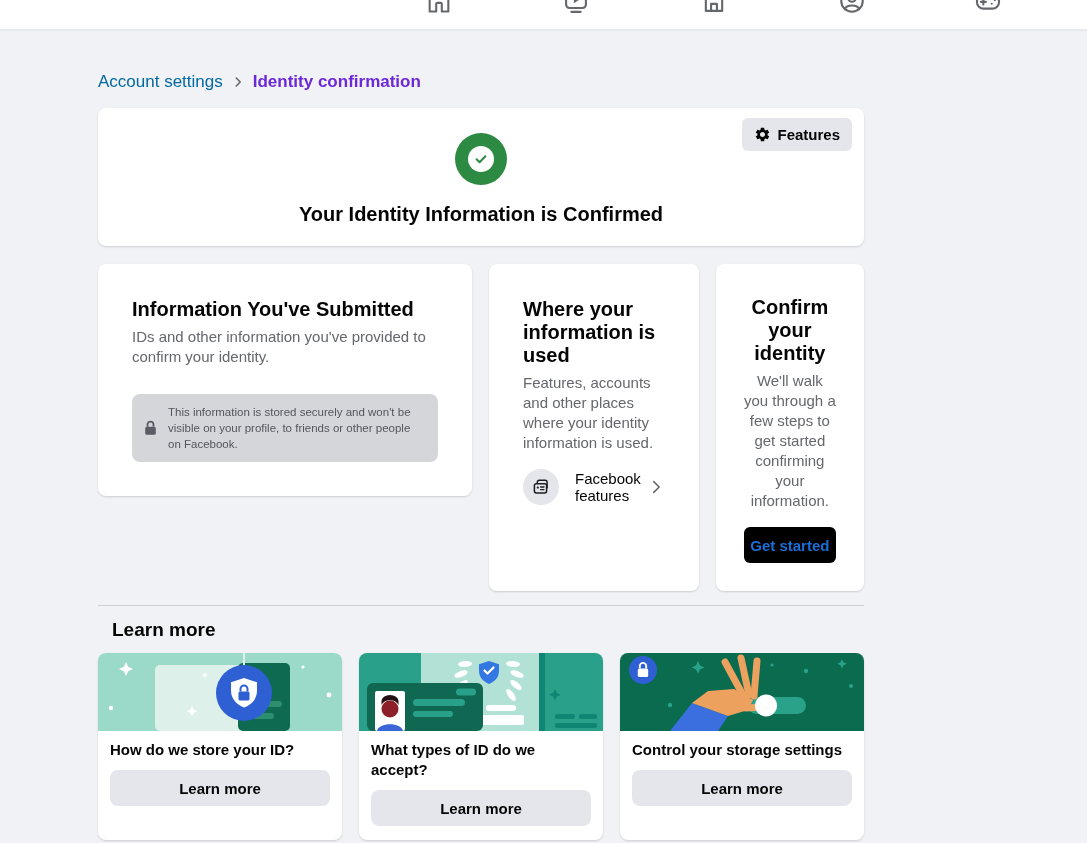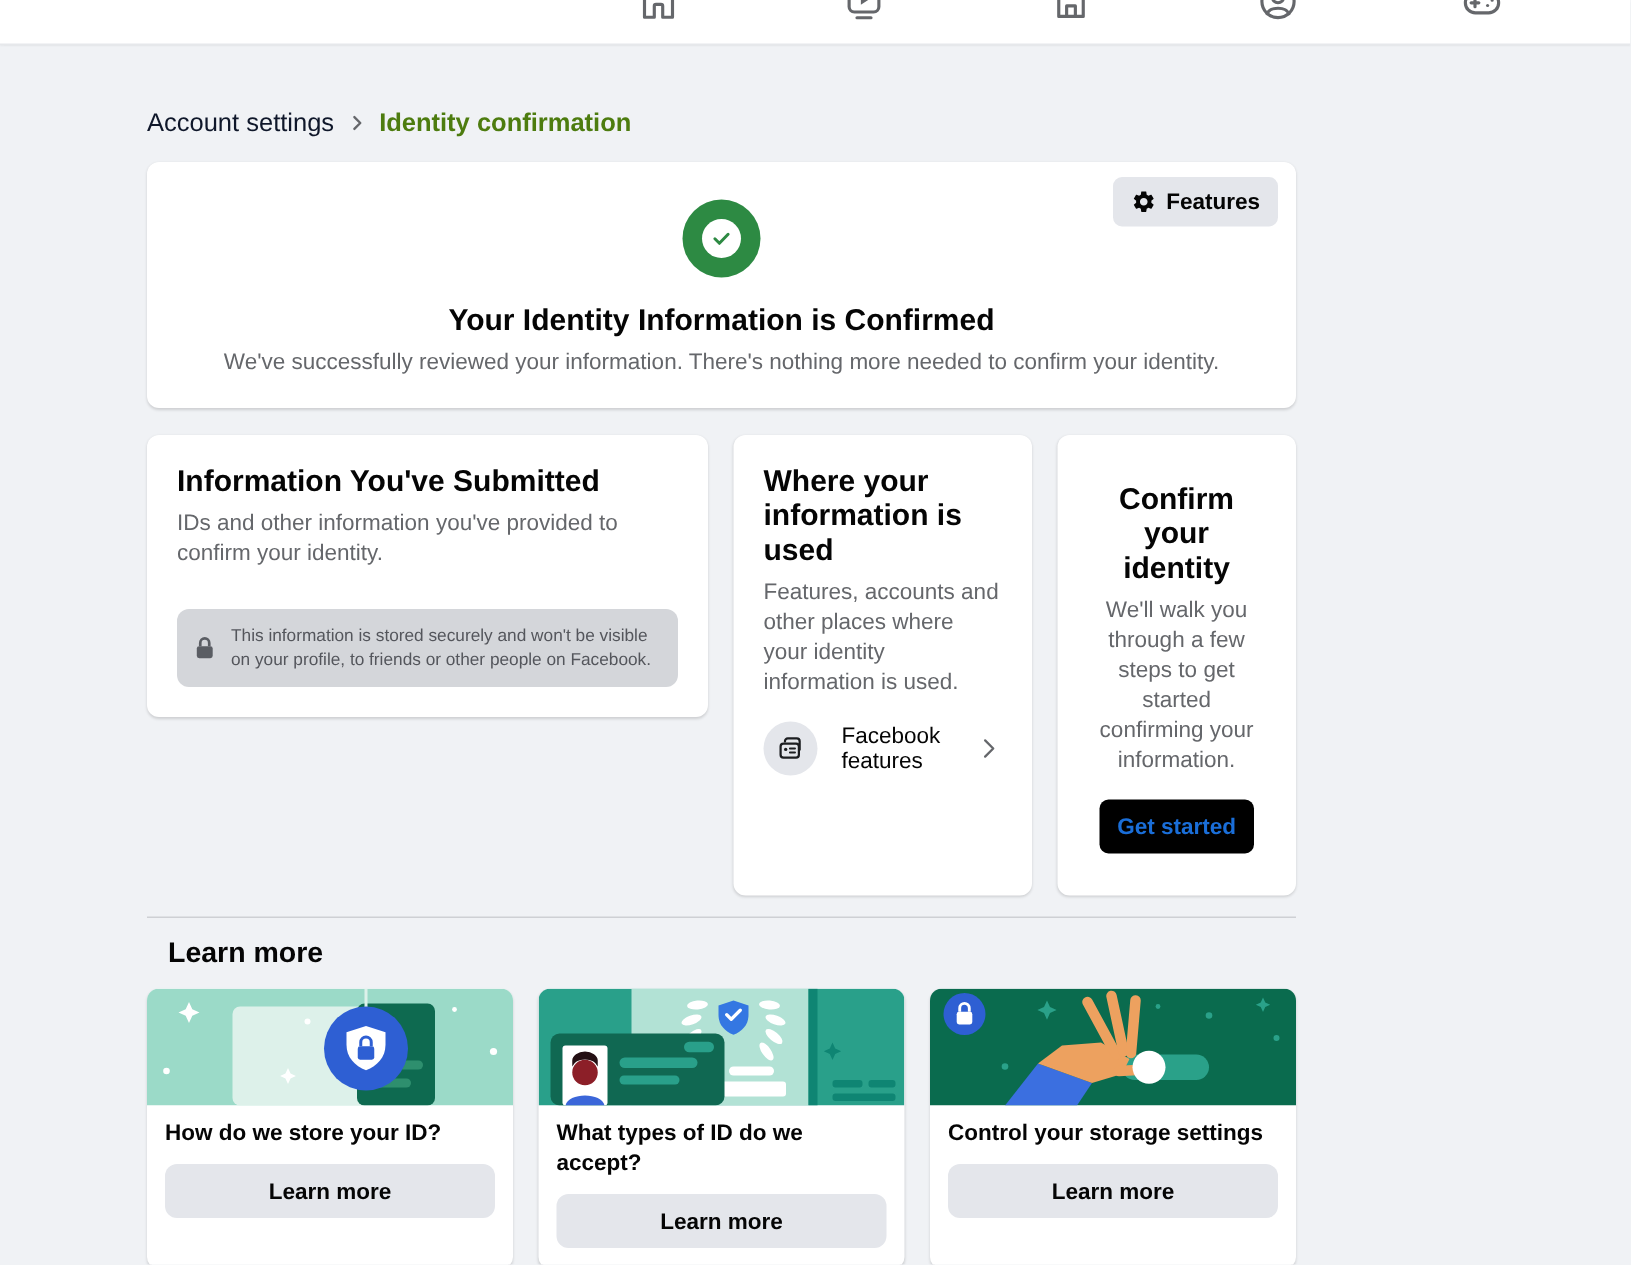--- a/index.html
+++ b/index.html
@@ -15,23 +15,23 @@
     position:relative; height:30px; background:#fff;
     border-bottom:1px solid #e6e8eb; overflow:hidden;
     box-shadow:0 1px 1px rgba(0,0,0,.04);
   }
   .topbar .navicon { position:absolute; top:-13px; width:28px; height:28px; color:#65676b; }
   .topbar .navicon svg { width:28px; height:28px; display:block; }
 
   
   .content { width:766px; margin-left:98px; }
   .breadcrumb { display:flex; align-items:center; gap:8px; margin-top:42px; font-size:17px; }
-  .breadcrumb .parent { color:#0f172a; cursor:pointer; }
+  .breadcrumb .parent { color:#0369a1; cursor:pointer; }
   .breadcrumb .sep svg { display:block; width:14px; height:14px; }
-  .breadcrumb .current { font-weight:700; color:#4d7c0f; }
+  .breadcrumb .current { font-weight:700; color:#6d28d9; }
 
   .card {
     background:#fff; border-radius:8px;
     box-shadow:0 1px 2px rgba(0,0,0,.15);
   }
 
   
   .status-card { position:relative; margin-top:16px; padding:25px 16px 20px; text-align:center; }
   .settings-btn {
     position:absolute; top:10px; right:12px;
@@ -49,21 +49,21 @@
     width:26px; height:26px; border-radius:50%; background:#fff;
     display:flex; align-items:center; justify-content:center;
   }
   .status-card h1 { font-size:20px; margin:18px 0 0; font-weight:700; }
   .status-card .desc { font-size:15px; line-height:20px; color:#65676b; margin:6px auto 0; max-width:700px; }
 
   
   .two-col { display:flex; gap:17px; margin-top:18px; align-items:flex-start; }
   .left-col { width:374px; flex:none; }
   .right-col { flex:1; display:flex; flex-direction:row; gap:17px;justify-content:flex-end; }
-  .info-card { padding:20px; }
+  .info-card { padding:34px; }
   .info-card h2 { font-size:20px; font-weight:700; margin:0; }
   .info-card .desc { font-size:15px; line-height:20px; color:#65676b; margin:6px 0 0; }
   .link-row { display:flex; align-items:center; margin-top:16px; cursor:pointer; }
   .row-icon {
     width:36px; height:36px; border-radius:50%; background:#e4e6eb; flex:none;
     display:flex; align-items:center; justify-content:center;
   }
   .row-icon svg { display:block; }
   .row-label { margin-left:16px; font-size:15px; font-weight:500; }
   .chevron { margin-left:auto; display:flex; }
@@ -161,21 +161,20 @@
       <span>Features</span>
     </button>
     <div class="check-badge">
       <span class="inner">
         <svg width="16" height="16" viewBox="0 0 16 16" fill="none" stroke="#2d8a43" stroke-width="2" stroke-linecap="round" stroke-linejoin="round">
             <path d="M3.6 8.2 L6.6 11.2 L12.4 5.2"></path>
           </svg>
       </span>
     </div>
     <h1>Your Identity Information is Confirmed</h1>
-    <p class="desc">We've successfully reviewed your information. There's nothing more needed to confirm your identity.</p>
   </section>
 
   <div class="two-col">
     <section class="card info-card left-col">
       <h2>Information You've Submitted</h2>
       <p class="desc">IDs and other information you've provided to confirm your identity.</p>
       <div class="notice">
         <svg width="15" height="16" viewBox="0 0 15 16">
           <rect x="2.2" y="6.8" width="10.6" height="8" rx="1.6" fill="#5a5d63"></rect>
           <path d="M4.5 6.8 V4.6 a3 3 0 0 1 6 0 V6.8" fill="none" stroke="#5a5d63" stroke-width="1.8"></path>

